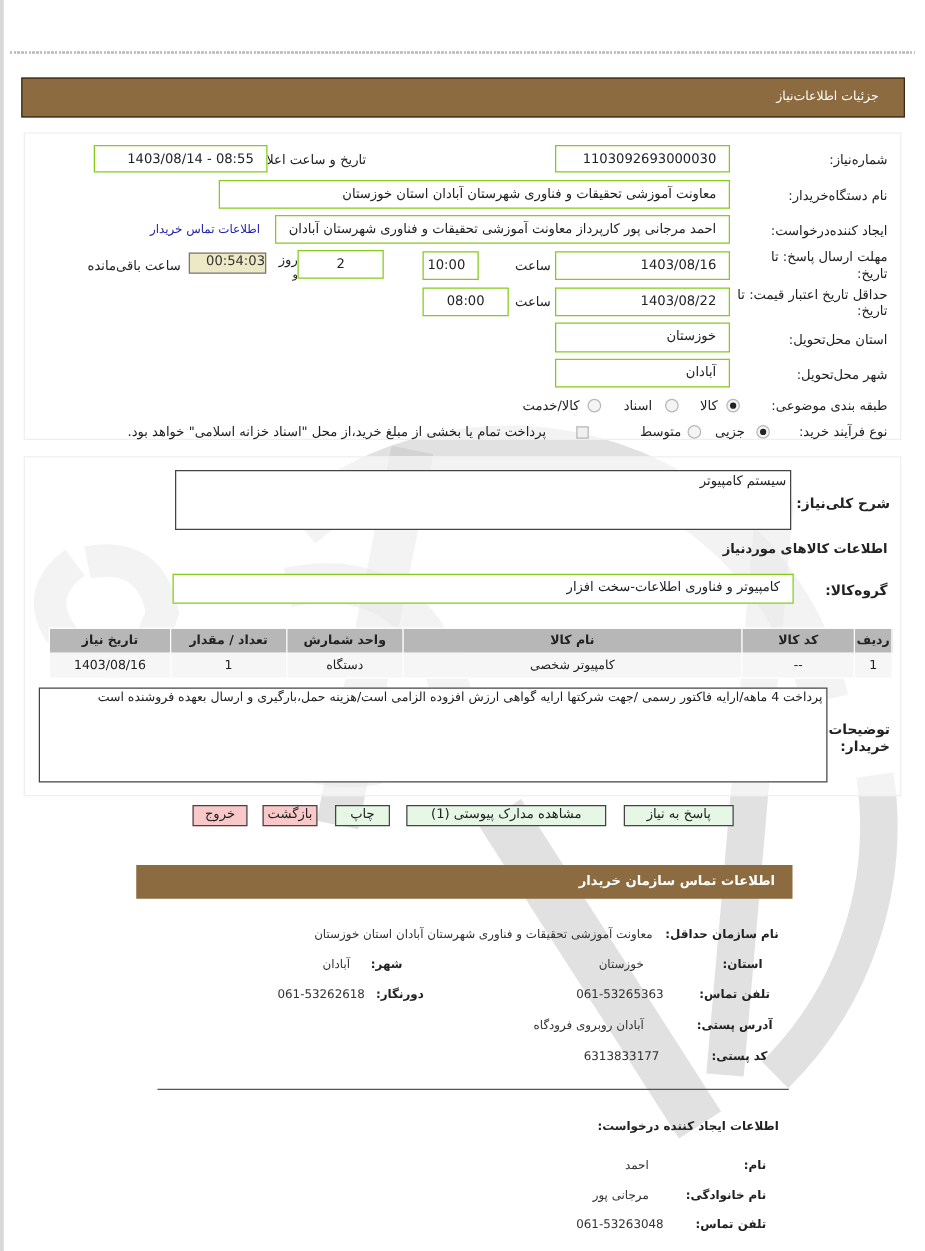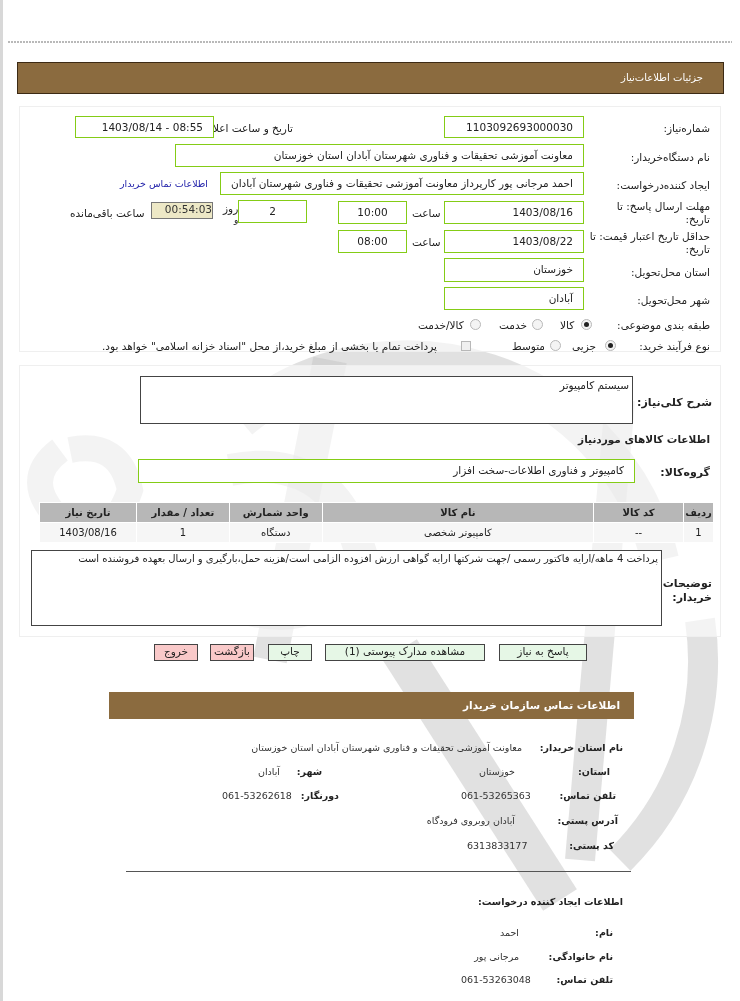--- a/index.html
+++ b/index.html
@@ -89,21 +89,21 @@
 <div class="box" style="left:175px; top:144px; width:409px; height:23px;">معاونت آموزشی تحقیقات و فناوری شهرستان آبادان استان خوزستان</div>
 
 <div class="lbl" style="right:30px; top:179px;">ایجاد کننده‌درخواست:</div>
 <div class="box" style="left:220px; top:172px; width:364px; height:23px;">احمد مرجانی پور کارپرداز معاونت آموزشی تحقیقات و فناوری شهرستان آبادان</div>
 <div class="link" style="left:120px; top:178px;">اطلاعات تماس خریدار</div>
 
 <div class="lbl" style="right:30px; top:200px;">مهلت ارسال پاسخ: تا</div>
 <div class="lbl" style="right:30px; top:213px;">تاریخ:</div>
 <div class="box ltr" style="left:444px; top:201px; width:140px; height:23px;">1403/08/16</div>
 <div class="lbl" style="left:412px; top:207px;">ساعت</div>
-<div class="box center" style="left:338px; top:201px; width:69px; height:23px;">10:00</div>
+<div class="box center" style="left:338px; top:201px; width:45px; height:23px;">10:00</div>
 <div class="box center" style="left:238px; top:200px; width:69px; height:23px;">2</div>
 <div class="lbl" style="left:223px; top:202px;">روز</div>
 <div class="lbl" style="left:234px; top:215px; font-size:9px;">و</div>
 <div class="timer">00:54:03</div>
 <div class="lbl" style="left:70px; top:207px;">ساعت باقی‌مانده</div>
 
 <div class="lbl" style="right:30px; top:230px;">حداقل تاریخ اعتبار قیمت: تا</div>
 <div class="lbl" style="right:30px; top:243px;">تاریخ:</div>
 <div class="box ltr" style="left:444px; top:230px; width:140px; height:23px;">1403/08/22</div>
 <div class="lbl" style="left:412px; top:236px;">ساعت</div>
@@ -111,21 +111,21 @@
 
 <div class="lbl" style="right:30px; top:266px;">استان محل‌تحویل:</div>
 <div class="box" style="left:444px; top:258px; width:140px; height:24px;">خوزستان</div>
 <div class="lbl" style="right:30px; top:294px;margin-left:24px;">شهر محل‌تحویل:</div>
 <div class="box" style="left:444px; top:287px; width:140px; height:23px;">آبادان</div>
 
 <div class="lbl" style="right:30px; top:319px;">طبقه بندی موضوعی:</div>
 <div class="radio on" style="left:581px; top:319px;"></div>
 <div class="lbl" style="left:560px; top:319px;">کالا</div>
 <div class="radio" style="left:532px; top:319px;"></div>
-<div class="lbl" style="left:499px; top:319px;">خدمت</div>
+<div class="lbl" style="left:499px; top:319px;">اسناد</div>
 <div class="radio" style="left:470px; top:319px;"></div>
 <div class="lbl" style="left:418px; top:319px;">کالا/خدمت</div>
 
 <div class="lbl" style="right:30px; top:340px;">نوع فرآیند خرید:</div>
 <div class="radio on" style="left:605px; top:340px;"></div>
 <div class="lbl" style="left:572px; top:340px;">جزیی</div>
 <div class="radio" style="left:550px; top:340px;"></div>
 <div class="lbl" style="left:512px; top:340px;">متوسط</div>
 <div class="chk" style="left:461px; top:341px;"></div>
 <div class="lbl" style="left:102px; top:340px;">پرداخت تمام یا بخشی از مبلغ خرید،از محل "اسناد خزانه اسلامی" خواهد بود.</div>
@@ -164,21 +164,21 @@
 <div class="textarea" style="left:31px; top:550px; width:631px; height:76px; font-size:10px;">پرداخت 4 ماهه/ارایه فاکتور رسمی /جهت شرکتها ارایه گواهی ارزش افزوده الزامی است/هزینه حمل،بارگیری و ارسال بعهده فروشنده است</div>
 
 <div class="btn green" style="left:499px; top:644px; width:88px;">پاسخ به نیاز</div>
 <div class="btn green" style="left:325px; top:644px; width:160px;">مشاهده مدارک پیوستی (1)</div>
 <div class="btn green" style="left:268px; top:644px; width:44px;">چاپ</div>
 <div class="btn pink" style="left:210px; top:644px; width:44px;">بازگشت</div>
 <div class="btn pink" style="left:154px; top:644px; width:44px;">خروج</div>
 
 <div class="hdr2">اطلاعات تماس سازمان خریدار</div>
 
-<div class="c-lbl" style="right:117px; top:742px;">نام استان خریدار:</div>
+<div class="c-lbl" style="right:117px; top:742px;">نام سازمان حداقل:</div>
 <div class="c-val" style="right:218px; top:742px;">معاونت آموزشی  تحقیقات و فناوری شهرستان آبادان استان خوزستان</div>
 
 <div class="c-lbl" style="right:130px; top:766px;">استان:</div>
 <div class="c-val" style="right:225px; top:766px;">خوزستان</div>
 <div class="c-lbl" style="right:418px; top:766px;">شهر:</div>
 <div class="c-val" style="right:460px; top:766px;">آبادان</div>
 
 <div class="c-lbl" style="right:124px; top:790px;">تلفن تماس:</div>
 <div class="c-val ltr" style="left:461px; top:790px;">061-53265363</div>
 <div class="c-lbl" style="right:401px; top:790px;">دورنگار:</div>

